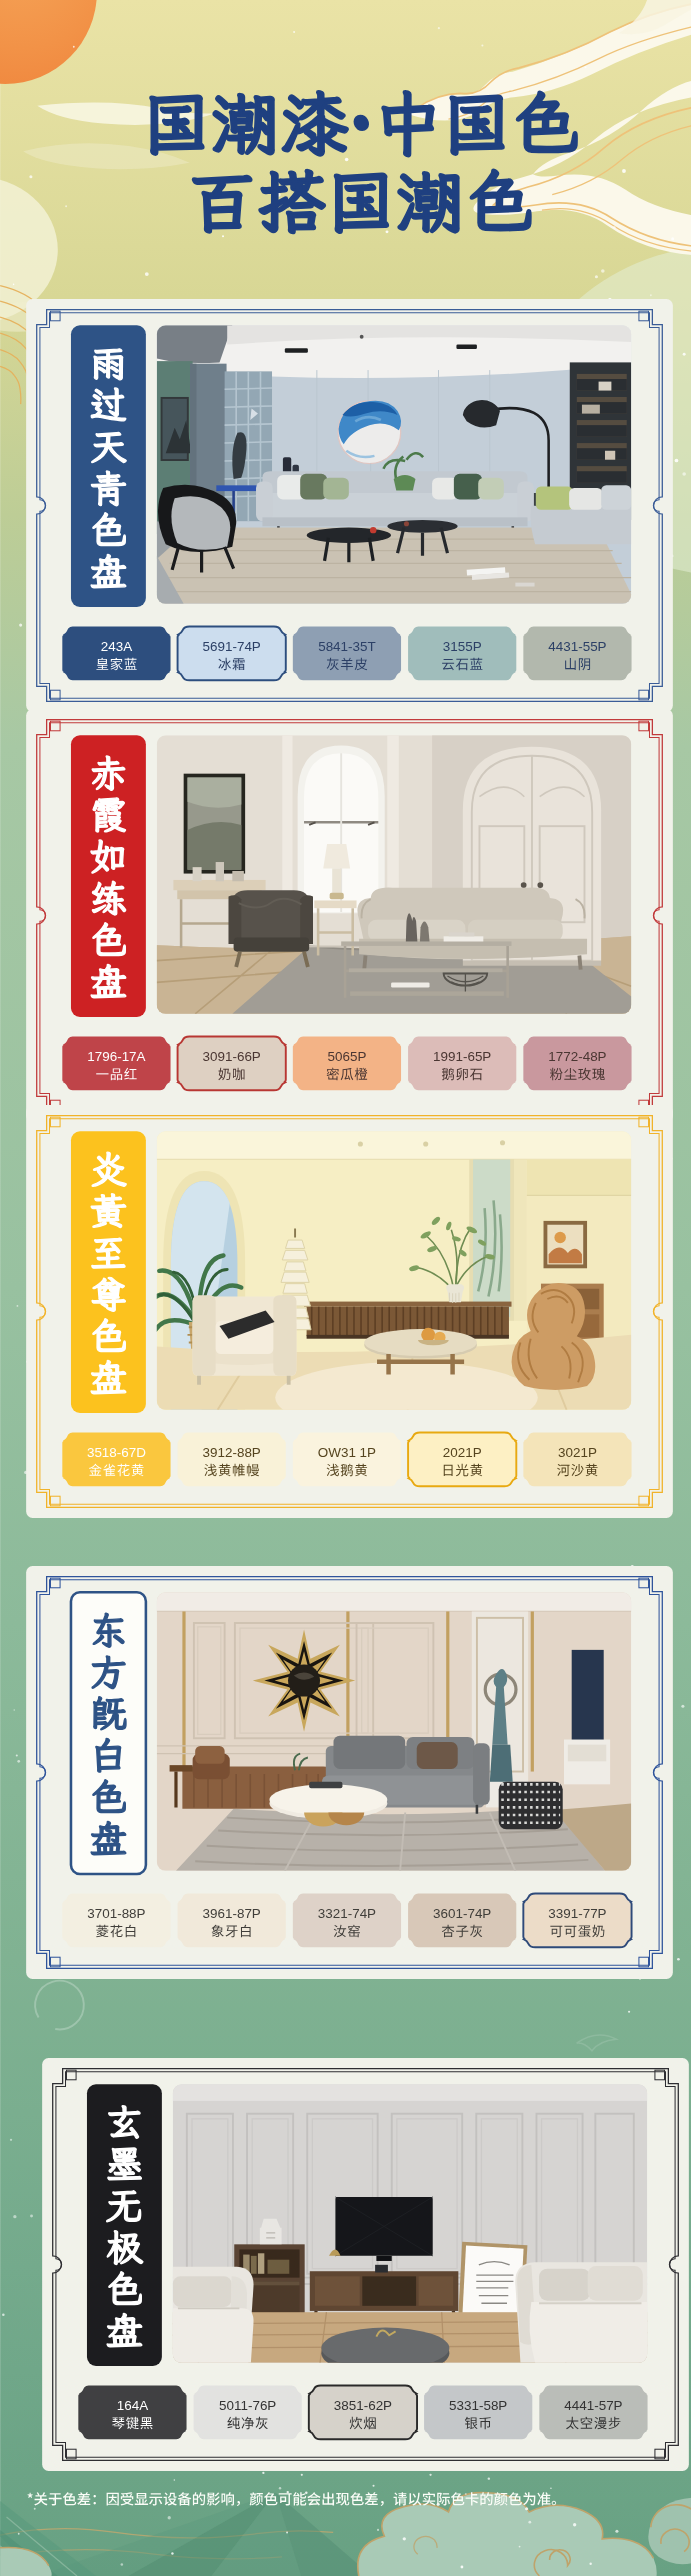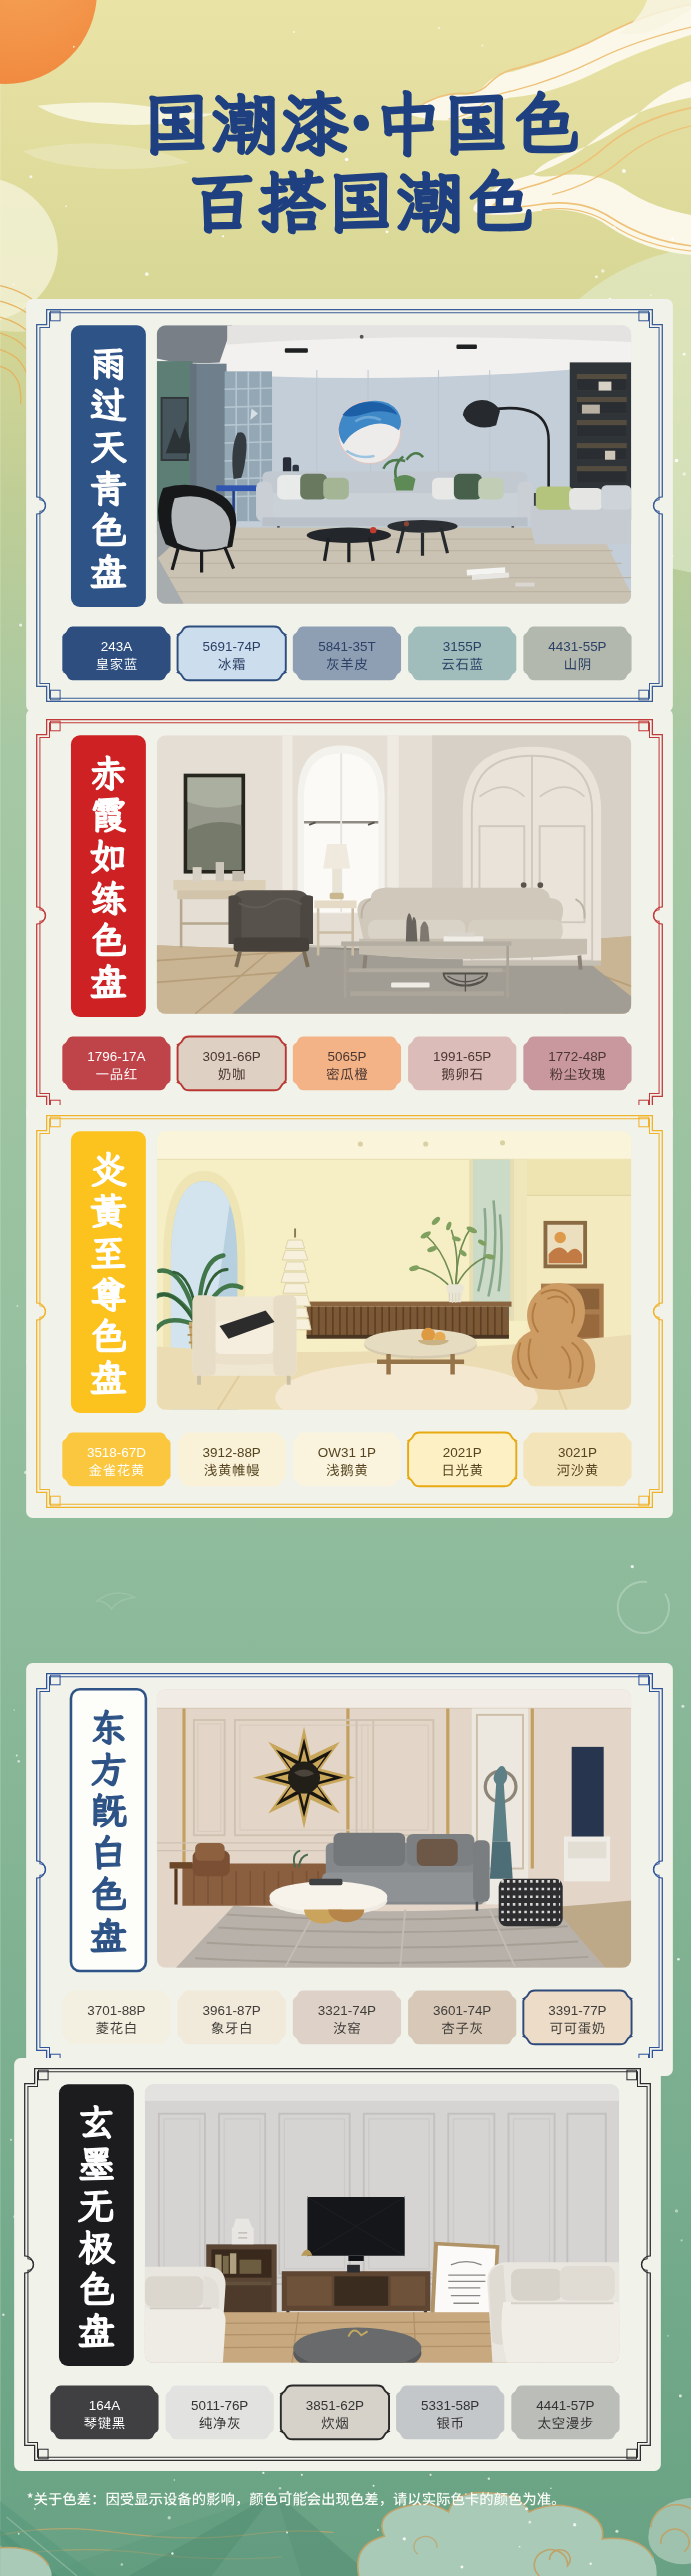--- a/index.html
+++ b/index.html
@@ -774,21 +774,21 @@
       <g transform="translate(775 510)">
         <path d="M 20.0 1.5 H 152.0 C 159.0 1.5 161.0 3.5 162.5 7 C 164.0 10.5 166.0 12.5 169.5 14 C 167.0 15.5 170.5 14.0 170.5 18.0 V 69.0 C 170.5 73.0 167.0 71.5 169.5 73 C 166.0 74.5 164.0 76.5 162.5 80 C 161.0 83.5 159.0 85.5 152.0 85.5 H 20.0 C 13.0 85.5 11.0 83.5 9.5 80 C 8.0 76.5 6.0 74.5 2.5 73 C 5.0 71.5 1.5 73.0 1.5 69.0 V 18.0 C 1.5 14.0 5.0 15.5 2.5 14 C 6.0 12.5 8.0 10.5 9.5 7 C 11.0 3.5 13.0 1.5 20.0 1.5 Z" fill="#f4e4b9"></path>
         <text x="86.0" y="39" text-anchor="middle" font-family="Liberation Sans, sans-serif" font-size="21" fill="#55441f">3021P</text>
         <path transform="translate(53.5 68) scale(0.02100 -0.02100)" d="M32 499C93 466 176 418 217 390L259 452C216 480 132 525 73 554ZM62 -16 125 -67C184 26 254 151 307 257L252 306C194 193 116 61 62 -16ZM79 772C141 738 224 688 266 659L310 719V704H811V30C811 8 802 1 780 0C755 -1 669 -2 581 2C593 -20 607 -56 611 -78C721 -78 792 -77 832 -64C871 -51 885 -26 885 29V704H964V777H310V721C266 748 183 794 122 826ZM370 565V131H439V201H686V565ZM439 496H616V269H439Z" fill="#55441f"></path>
         <path transform="translate(75.5 68) scale(0.02100 -0.02100)" d="M420 670C394 547 351 419 296 336C315 327 348 308 363 297C416 385 464 523 495 656ZM755 660C814 574 871 456 893 379L962 410C939 487 880 601 819 688ZM824 384C746 160 579 37 298 -18C314 -37 332 -65 340 -87C634 -21 810 117 894 360ZM583 832V228H660V832ZM91 774C157 745 239 696 280 662L325 723C282 757 198 802 133 828ZM37 499C101 469 182 422 221 390L264 452C223 484 141 528 78 554ZM70 -16 134 -66C192 28 260 153 312 258L256 306C200 193 123 61 70 -16Z" fill="#55441f"></path>
         <path transform="translate(97.5 68) scale(0.02100 -0.02100)" d="M592 40C704 0 818 -46 887 -80L942 -30C868 4 747 51 636 87ZM352 87C288 46 161 -3 59 -29C75 -43 98 -67 110 -83C212 -55 339 -6 420 43ZM163 446V104H844V446H538V519H948V588H700V684H882V752H700V840H624V752H379V840H304V752H127V684H304V588H55V519H461V446ZM379 588V684H624V588ZM236 249H461V160H236ZM538 249H769V160H538ZM236 391H461V303H236ZM538 391H769V303H538Z" fill="#55441f"></path>
       </g>
     </svg>
   </div>
 
-<div class="abs" style="left:26px;top:1663px">
+<div class="abs" style="left:26px;top:1566px">
     <svg width="647" height="413" viewBox="0 0 1010 645">
       <defs>
         <clipPath id="ph3">
           <rect x="204" y="41" width="741" height="435" rx="14"></rect>
         </clipPath>
       </defs>
       <rect width="1010" height="645" rx="10" fill="#f1f2ea"></rect>
       <path d="M 32 16.5 H 978 V 40 H 993.5 V 309.0 A 13.5 13.5 0 0 0 993.5 336.0 V 605 H 978 V 628.5 H 32 V 605 H 16.5 V 336.0 A 13.5 13.5 0 0 0 16.5 309.0 V 40 H 32 Z" fill="none" stroke="#2f549b" stroke-width="2"></path>
       <path d="M 36.5 21.5 H 973.5 V 44.5 H 988.5 V 313.5 A 9 9 0 0 0 988.5 331.5 V 600.5 H 973.5 V 623.5 H 36.5 V 600.5 H 21.5 V 331.5 A 9 9 0 0 0 21.5 313.5 V 44.5 H 36.5 Z" fill="none" stroke="#2f549b" stroke-width="1.6"></path>
       <rect x="38" y="19" width="15" height="15" fill="none" stroke="#2f549b" stroke-width="1.6"></rect>
@@ -915,21 +915,21 @@
         <path d="M 20.0 1.5 H 152.0 C 159.0 1.5 161.0 3.5 162.5 7 C 164.0 10.5 166.0 12.5 169.5 14 C 167.0 15.5 170.5 14.0 170.5 18.0 V 69.0 C 170.5 73.0 167.0 71.5 169.5 73 C 166.0 74.5 164.0 76.5 162.5 80 C 161.0 83.5 159.0 85.5 152.0 85.5 H 20.0 C 13.0 85.5 11.0 83.5 9.5 80 C 8.0 76.5 6.0 74.5 2.5 73 C 5.0 71.5 1.5 73.0 1.5 69.0 V 18.0 C 1.5 14.0 5.0 15.5 2.5 14 C 6.0 12.5 8.0 10.5 9.5 7 C 11.0 3.5 13.0 1.5 20.0 1.5 Z" fill="#ecdcc8" stroke="#2e4a7a" stroke-width="3"></path>
         <text x="86.0" y="39" text-anchor="middle" font-family="Liberation Sans, sans-serif" font-size="21" fill="#403e3a">3391-77P</text>
         <path transform="translate(42.5 68) scale(0.02100 -0.02100)" d="M56 769V694H747V29C747 8 740 2 718 0C694 0 612 -1 532 3C544 -19 558 -56 563 -78C662 -78 732 -78 772 -65C811 -52 825 -26 825 28V694H948V769ZM231 475H494V245H231ZM158 547V93H231V173H568V547Z" fill="#403e3a"></path>
         <path transform="translate(64.5 68) scale(0.02100 -0.02100)" d="M56 769V694H747V29C747 8 740 2 718 0C694 0 612 -1 532 3C544 -19 558 -56 563 -78C662 -78 732 -78 772 -65C811 -52 825 -26 825 28V694H948V769ZM231 475H494V245H231ZM158 547V93H231V173H568V547Z" fill="#403e3a"></path>
         <path transform="translate(86.5 68) scale(0.02100 -0.02100)" d="M254 704C217 584 135 490 35 435C47 418 65 380 71 362C150 410 218 479 268 562C344 458 463 438 651 438H933C937 459 948 491 959 506C906 505 691 505 651 505C610 505 572 506 537 508V595H775V650H537V731H828C813 694 796 656 780 630L845 613C872 655 901 723 925 782L871 797L858 794H102V731H462V518C388 532 333 561 296 617C307 639 316 663 324 687ZM225 293H464V193H225ZM538 293H775V193H538ZM67 23 72 -50C261 -43 547 -31 818 -19C852 -46 882 -72 905 -92L955 -44C901 2 799 80 718 134H850V351H538V417H464V351H154V134H464V31C309 27 169 24 67 23ZM665 95C690 78 717 59 744 39L538 33V134H710Z" fill="#403e3a"></path>
         <path transform="translate(108.5 68) scale(0.02100 -0.02100)" d="M394 768V699H507C504 431 490 125 318 -34C336 -45 360 -67 373 -83C556 89 576 411 581 699H736C719 599 695 486 676 411H858C844 141 829 37 803 11C792 0 780 -2 761 -2C739 -2 682 -2 622 4C635 -17 644 -47 644 -69C704 -73 760 -73 790 -71C824 -68 844 -60 864 -37C899 3 914 123 930 446C931 456 932 481 932 481H764C783 568 805 678 821 768ZM203 567H315C304 438 280 329 246 240C214 268 180 295 146 319C165 391 185 478 203 567ZM65 296C114 261 168 217 216 173C169 84 109 21 36 -17C52 -32 72 -59 82 -78C159 -32 221 31 270 119C290 97 308 77 321 58L368 117C352 139 329 163 303 189C350 301 379 446 390 632L346 638L332 637H216C228 707 239 776 246 838L175 842C168 779 158 708 145 637H46V567H132C111 465 87 367 65 296Z" fill="#403e3a"></path>
       </g>
     </svg>
   </div>
 
-<div class="abs" style="left:14px;top:2058px">
+<div class="abs" style="left:42px;top:2058px">
     <svg width="647" height="413" viewBox="0 0 1010 645">
       <defs>
         <clipPath id="ph4">
           <rect x="204" y="41" width="741" height="435" rx="14"></rect>
         </clipPath>
       </defs>
       <rect width="1010" height="645" rx="10" fill="#f1f2ea"></rect>
       <path d="M 32 16.5 H 978 V 40 H 993.5 V 309.0 A 13.5 13.5 0 0 0 993.5 336.0 V 605 H 978 V 628.5 H 32 V 605 H 16.5 V 336.0 A 13.5 13.5 0 0 0 16.5 309.0 V 40 H 32 Z" fill="none" stroke="#2e2e32" stroke-width="2"></path>
       <path d="M 36.5 21.5 H 973.5 V 44.5 H 988.5 V 313.5 A 9 9 0 0 0 988.5 331.5 V 600.5 H 973.5 V 623.5 H 36.5 V 600.5 H 21.5 V 331.5 A 9 9 0 0 0 21.5 313.5 V 44.5 H 36.5 Z" fill="none" stroke="#2e2e32" stroke-width="1.6"></path>
       <rect x="38" y="19" width="15" height="15" fill="none" stroke="#2e2e32" stroke-width="1.6"></rect>

